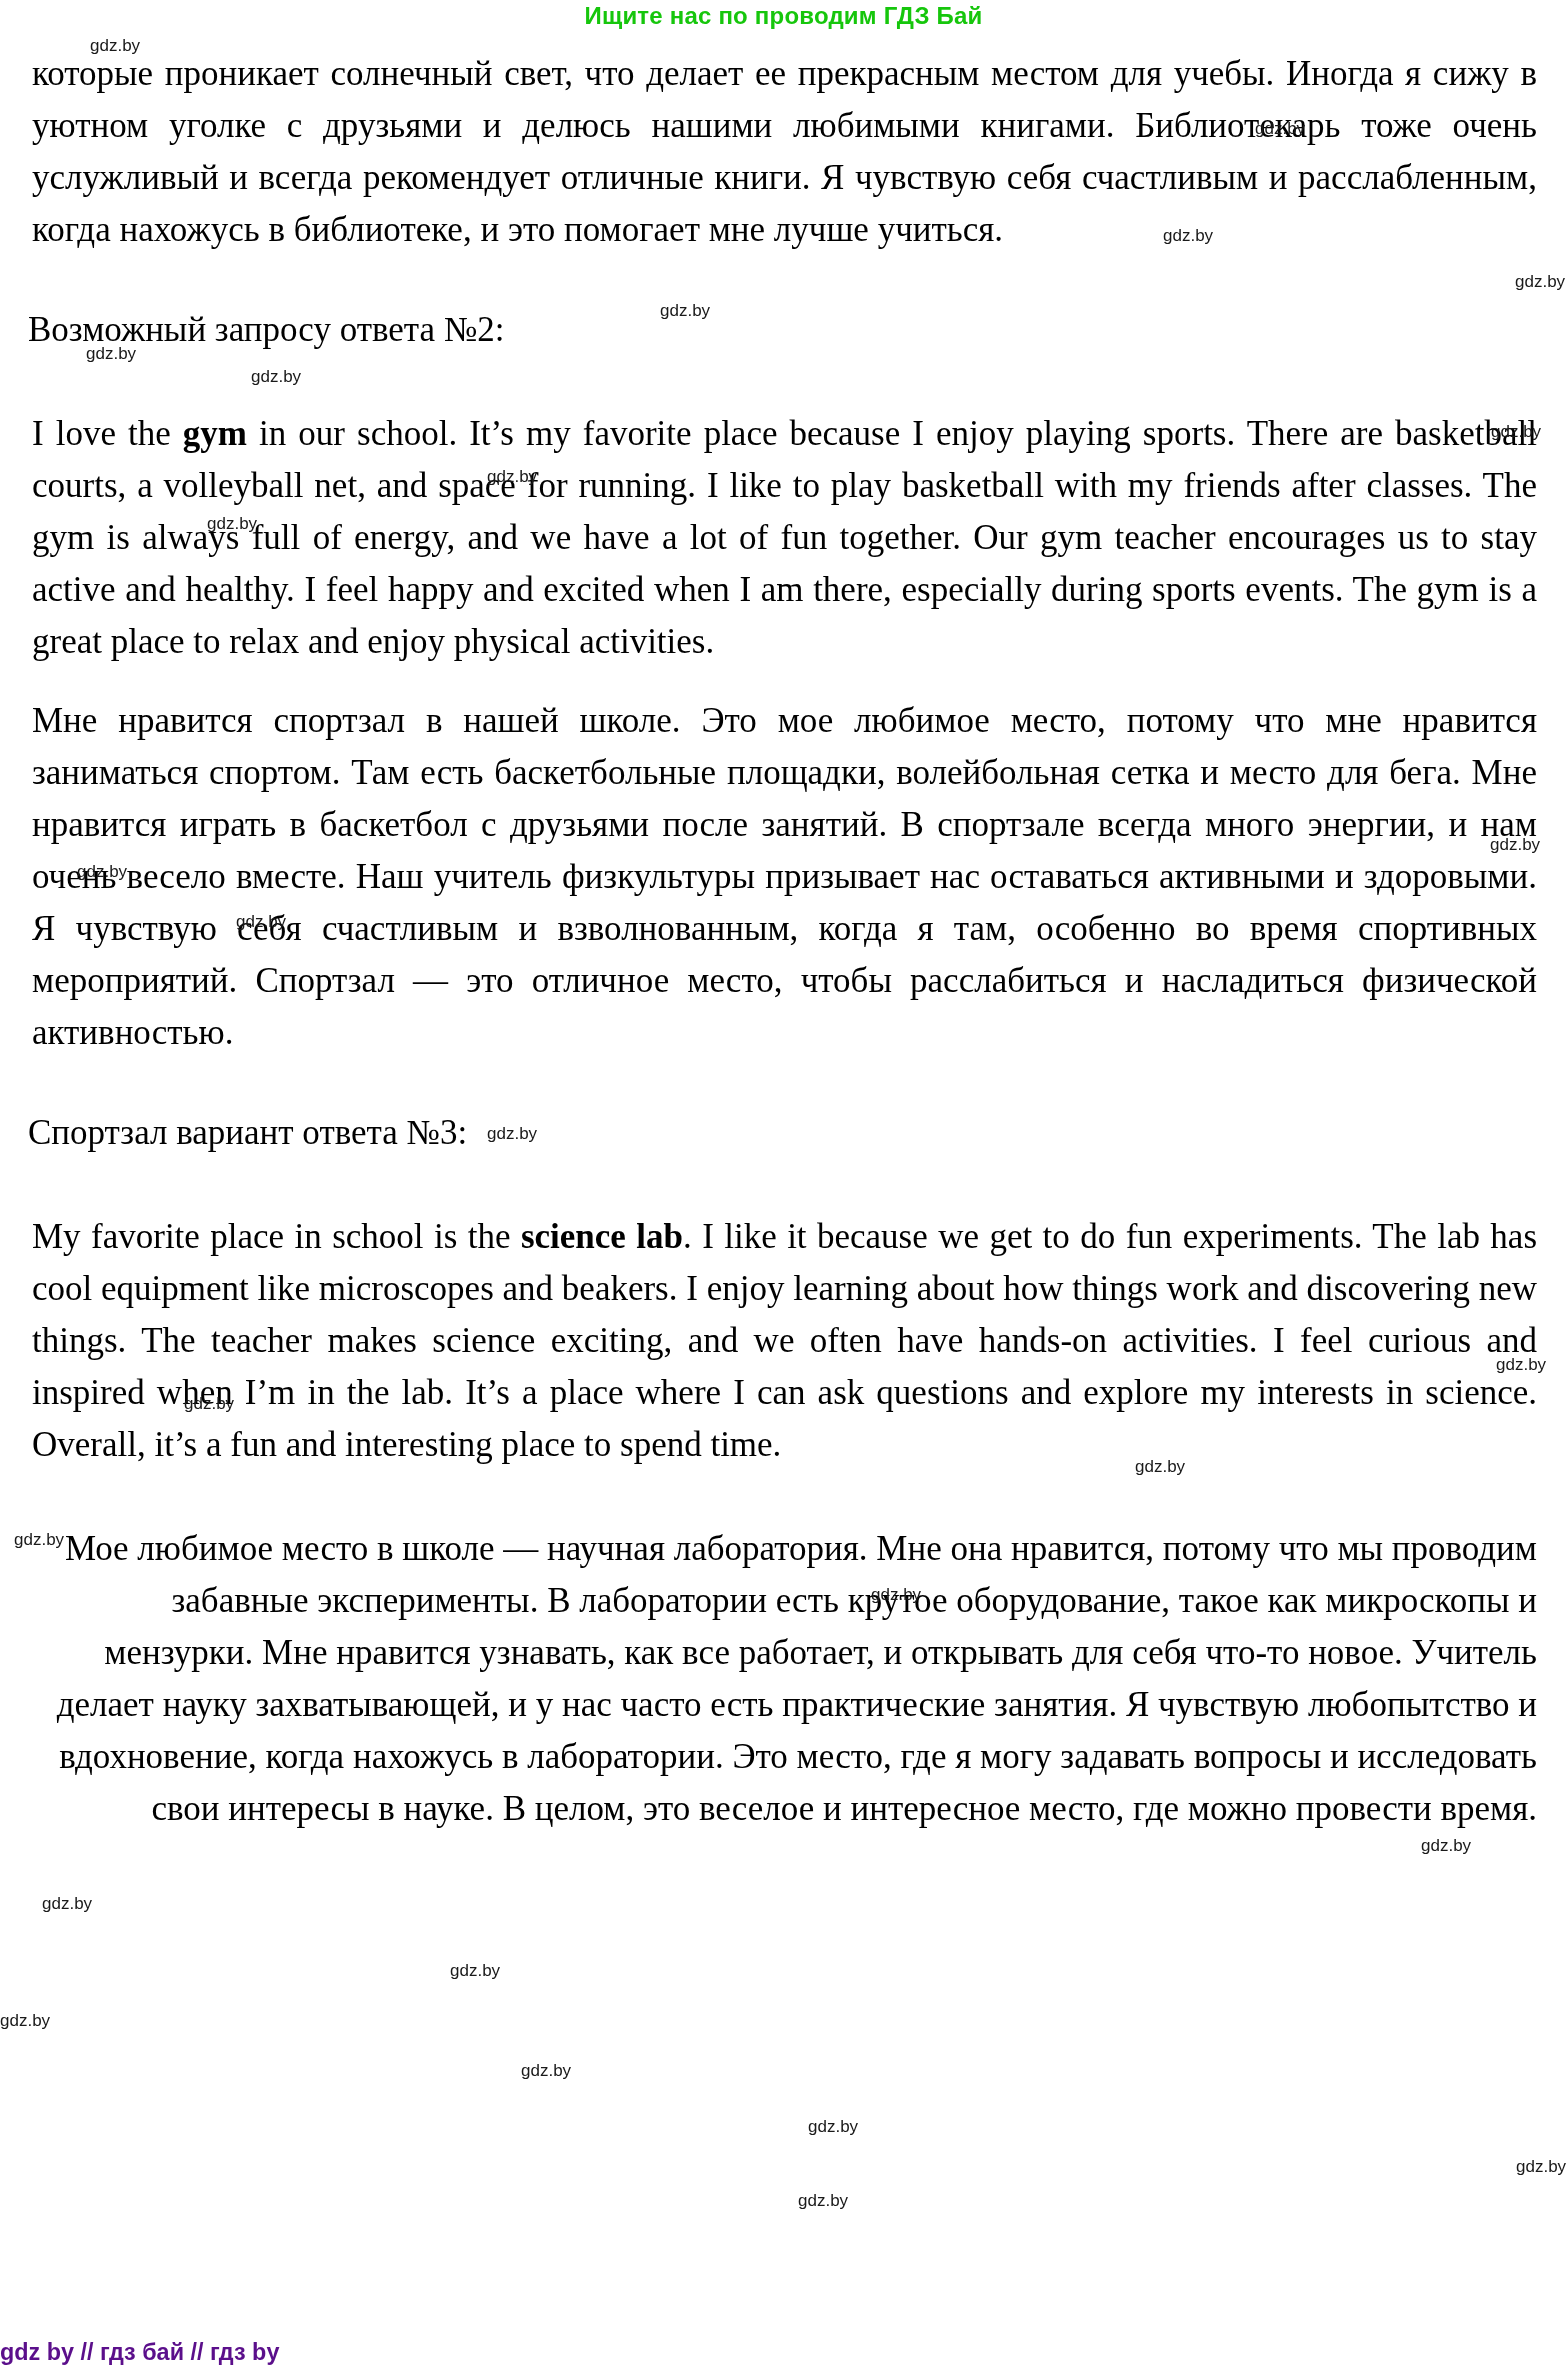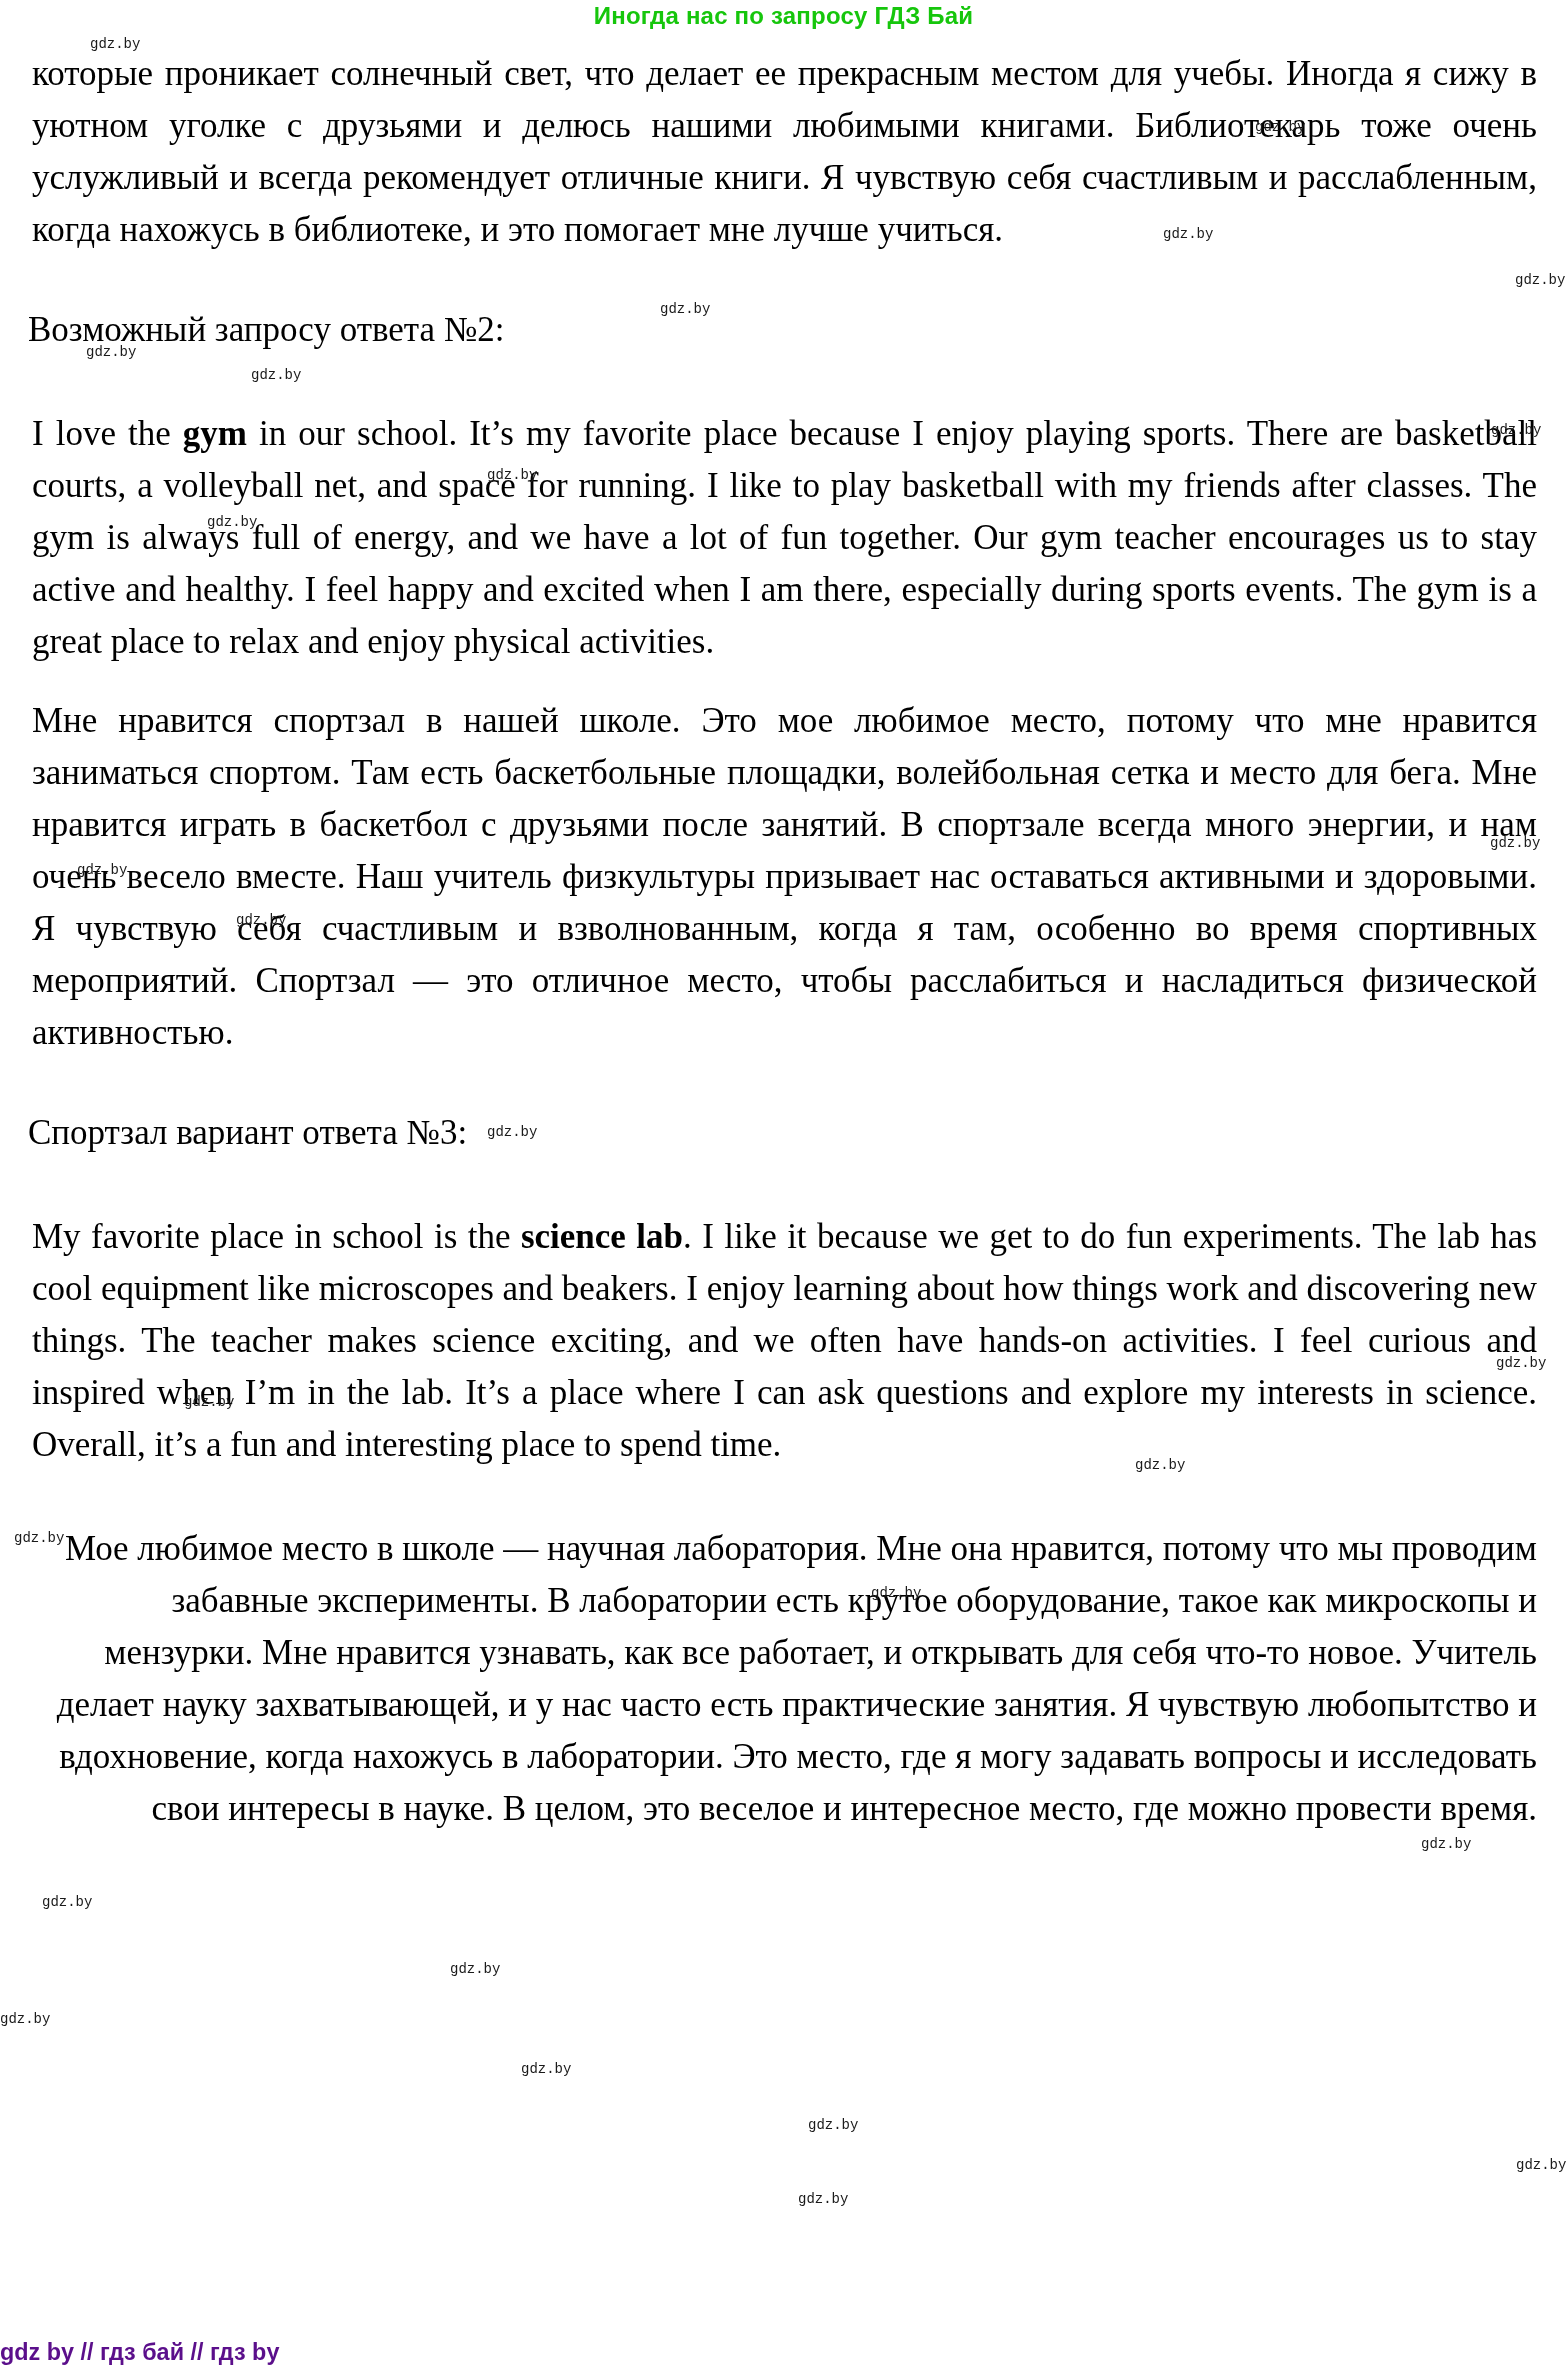--- a/index.html
+++ b/index.html
@@ -83,34 +83,34 @@
 
   .gap-sm { height: 19px; }
   .gap-md { height: 44px; }
   .gap-lg { height: 48px; }
 
   b.key-term { font-weight: bold; }
 
   
   .wm {
     position: absolute;
-    font-family: Liberation Mono, monospace;
-    font-size: 14px;
+    font-family: Liberation Sans, sans-serif;
+    font-size: 17px;
     color: #1a1a1a;
     white-space: nowrap;
     pointer-events: none;
     z-index: 5;
   }
 </style>
 </head>
 <body>
 
 <div id="page">
 
-  <div class="site-header">Иногда нас по запросу ГДЗ Бай</div>
+  <div class="site-header">Ищите нас по проводим ГДЗ Бай</div>
 
   <div class="content">
 
     <p class="body-text">которые проникает солнечный свет, что делает ее прекрасным местом для учебы. Иногда я сижу в уютном уголке с друзьями и делюсь нашими любимыми книгами. Библиотекарь тоже очень услужливый и всегда рекомендует отличные книги. Я чувствую себя счастливым и расслабленным, когда нахожусь в библиотеке, и это помогает мне лучше учиться.</p>
 
     <div class="gap-md"></div>
 
     <h3 class="answer-heading">Возможный запросу ответа №2:</h3>
 
     <div class="gap-lg"></div>

